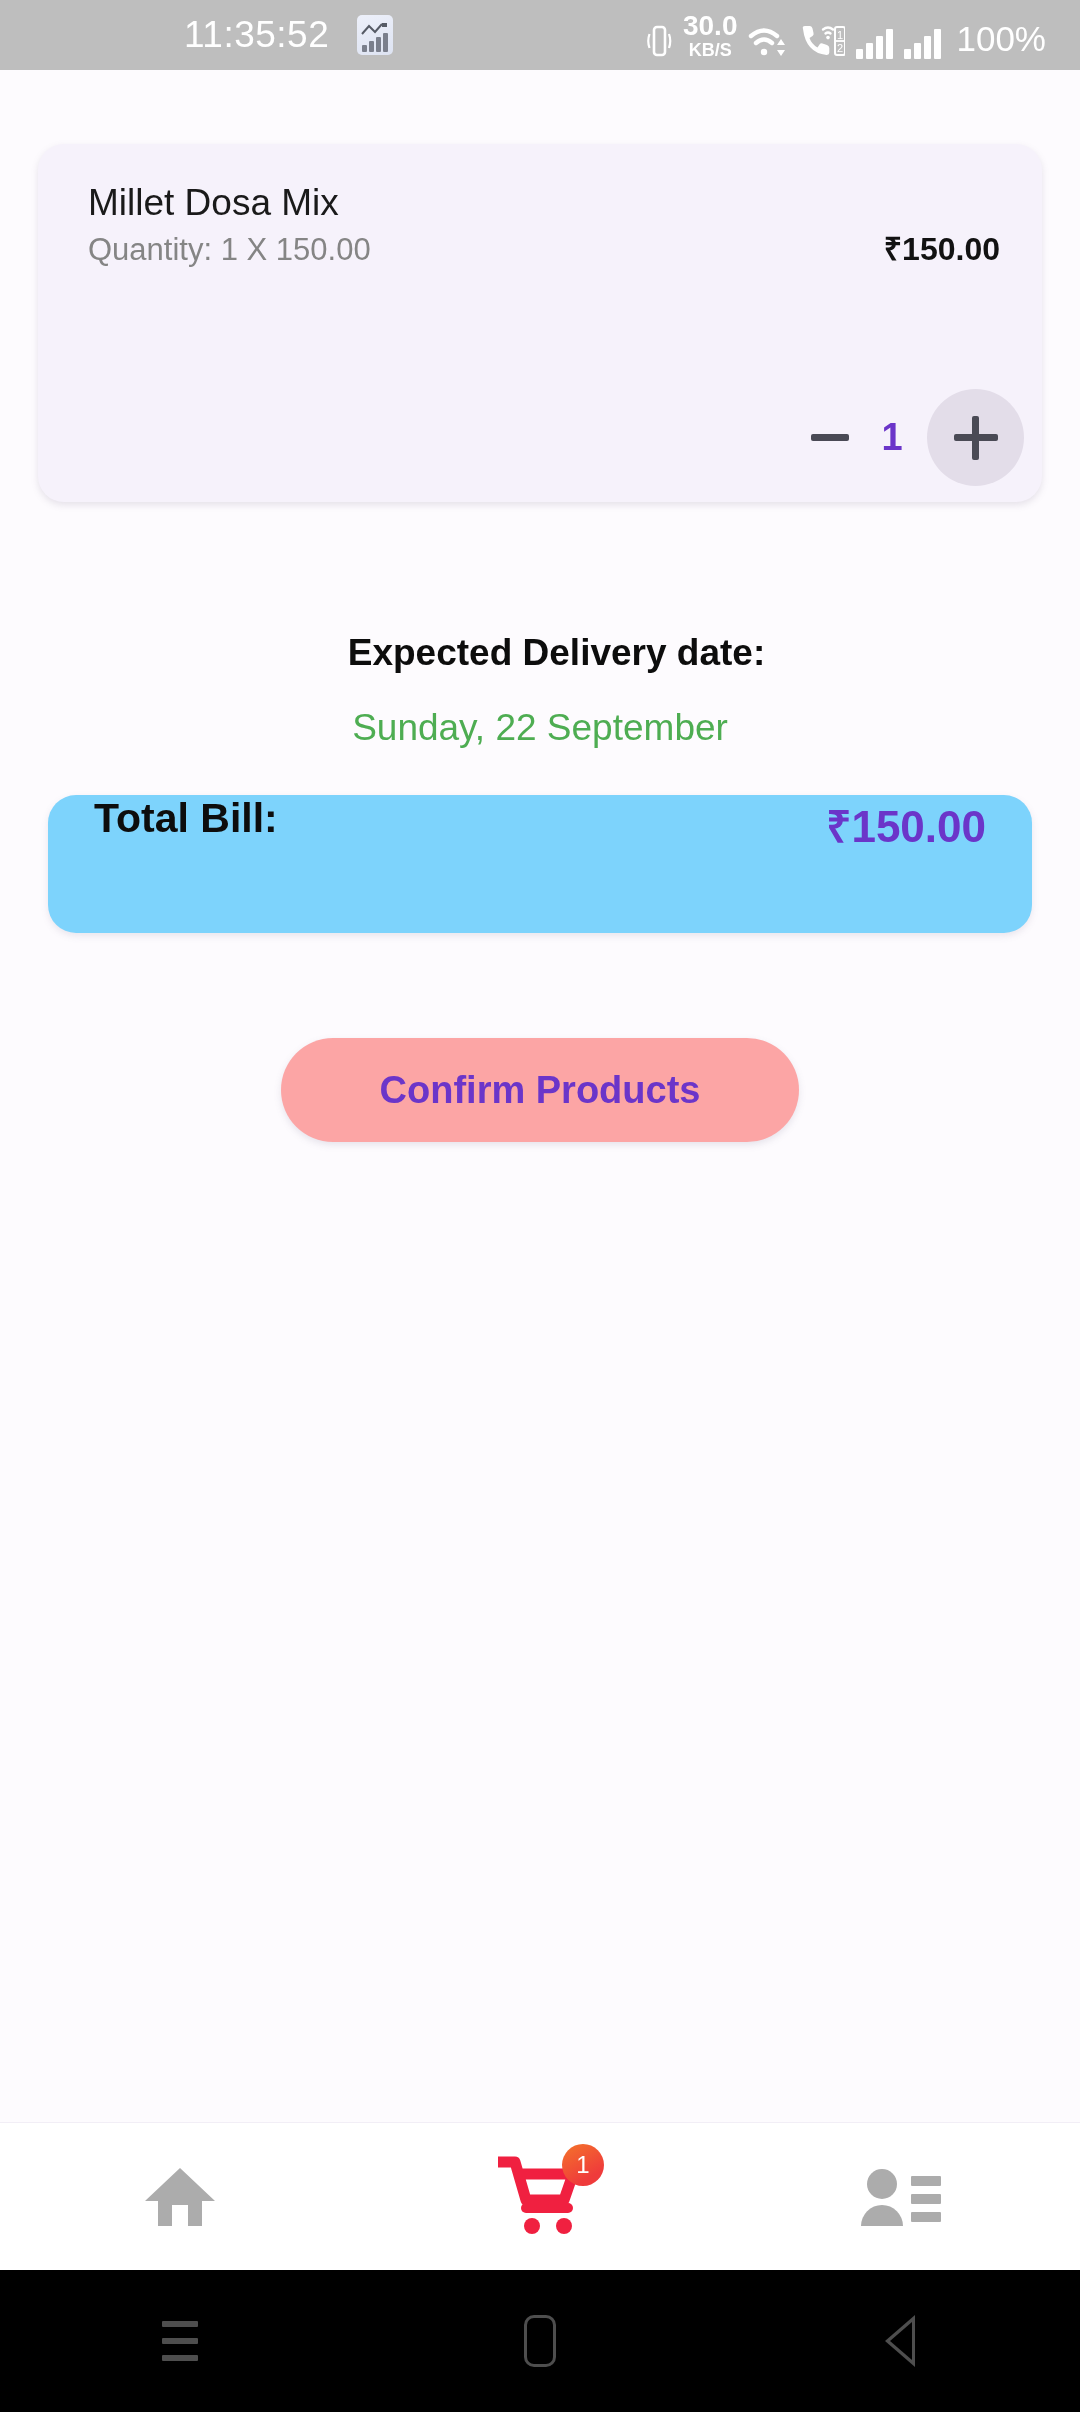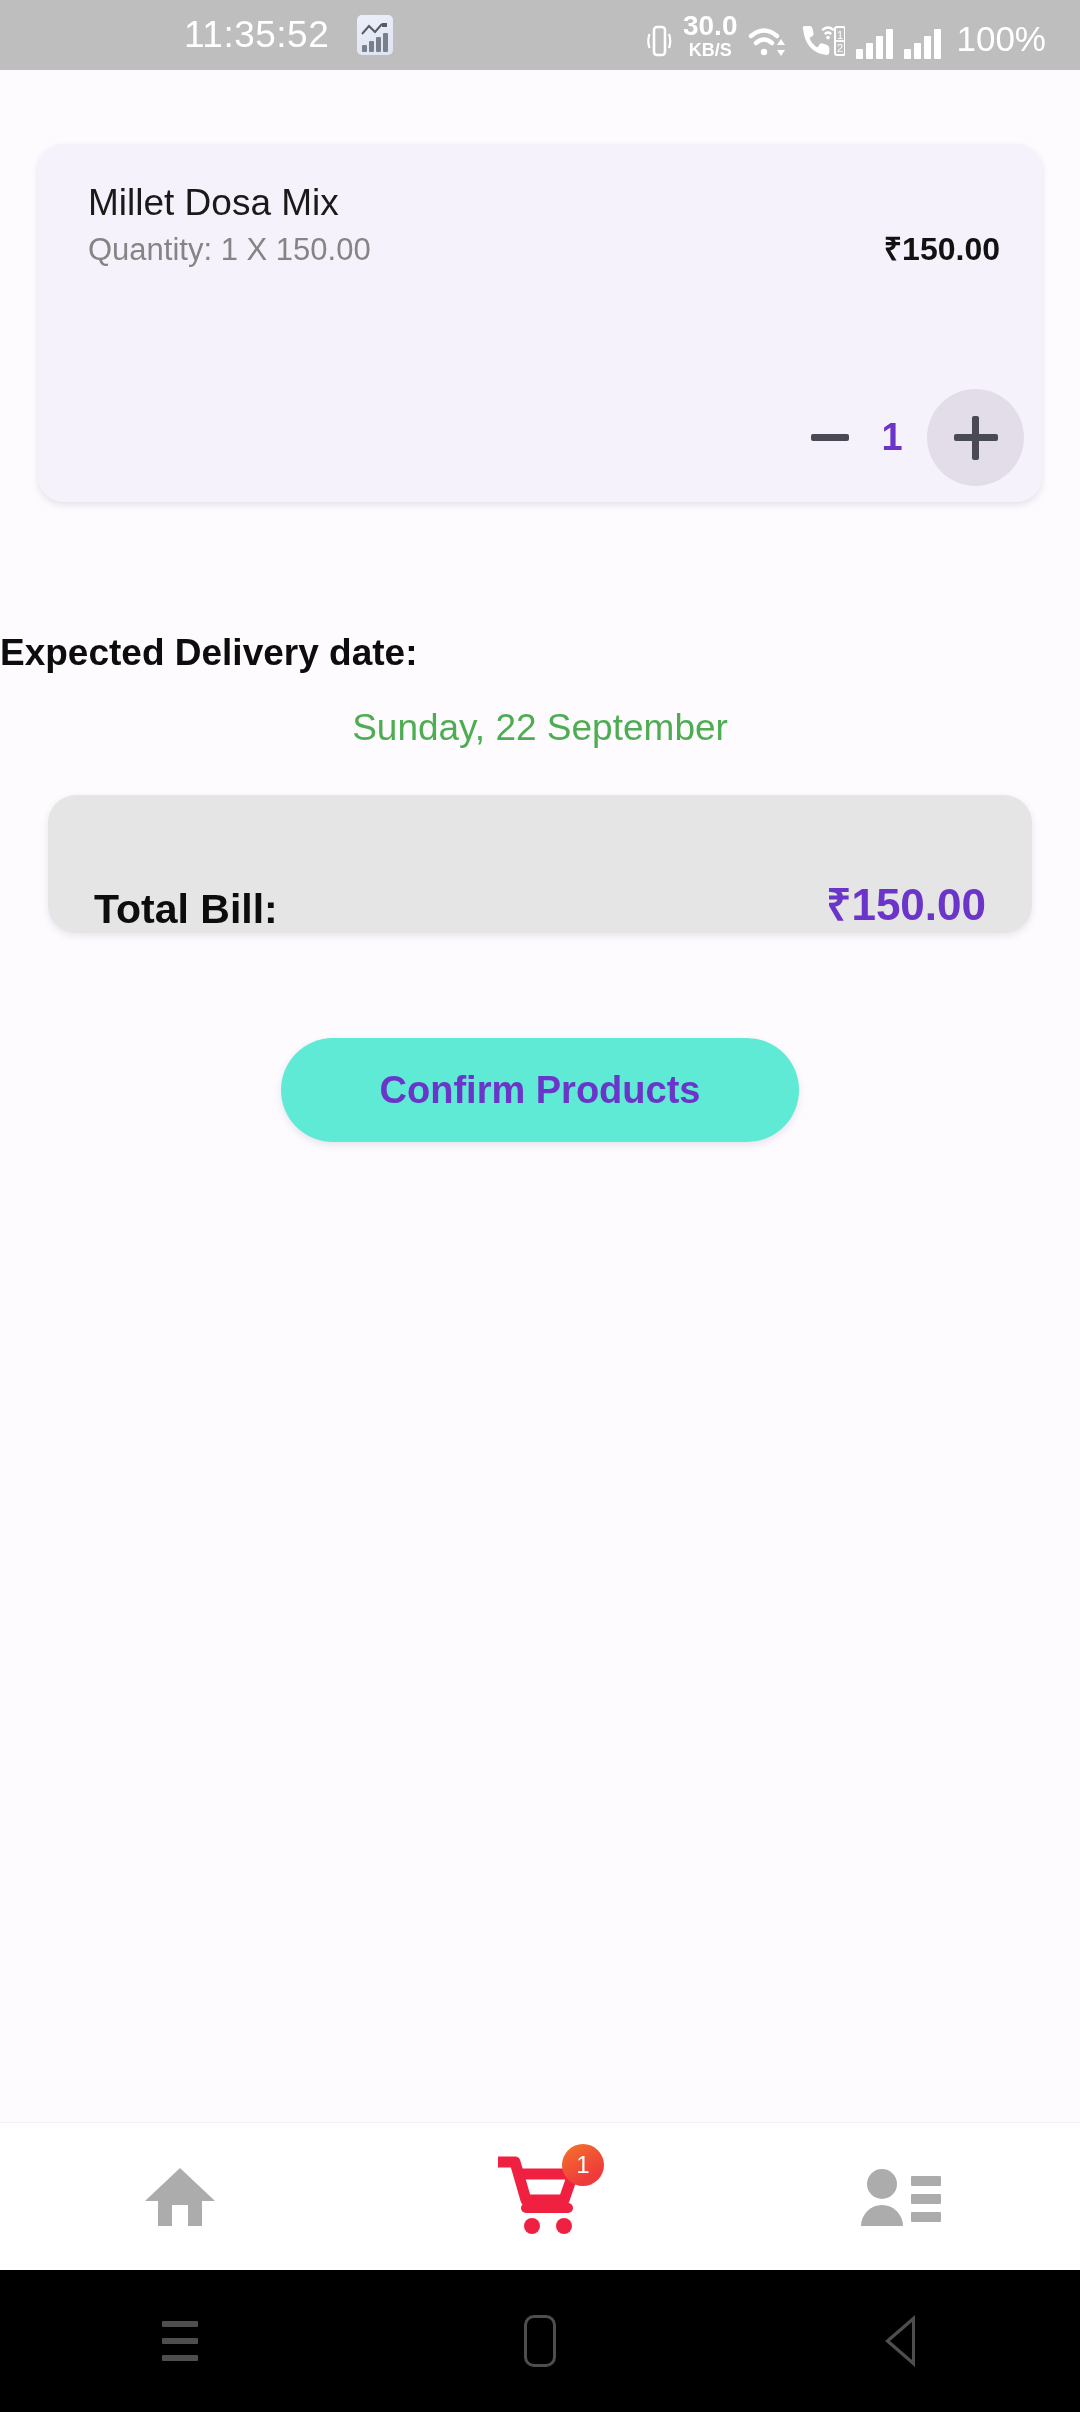--- a/index.html
+++ b/index.html
@@ -235,46 +235,47 @@
   }
   .step-plus .wrap { position: relative; width: 44px; height: 44px; }
   .step-plus .ph { left: 0; top: 18.5px; width: 44px; height: 7px; }
   .step-plus .pv { top: 0; left: 18.5px; height: 44px; width: 7px; }
 
   
   .delivery-title {
     position: absolute;
     top: 562px;
     width: 100%;
-    text-align: left;
+    text-align: center;
     font-size: 37px;
     font-weight: bold;
     color: #0D0D0D;
+    padding-left: 33px;
   }
   .delivery-date {
     position: absolute;
     top: 637px;
     width: 100%;
     text-align: center;
     font-size: 37px;
     color: #4EAD52;
   }
 
   
   .total-card {
     position: absolute;
     left: 48px;
     top: 725px;
     width: 984px;
     height: 138px;
-    background: #e5e5e5;
+    background: #7dd3fc;
     border-radius: 28px;
     box-shadow: 0 3px 7px rgba(120,110,140,0.15);
     display: flex;
-    align-items: flex-end;
+    align-items: flex-start;
     justify-content: space-between;
     padding: 0 46px;
   }
   .total-label {
     font-size: 41px;
     font-weight: bold;
     color: #0D0D0D;
   }
   .total-value {
     font-size: 44px;
@@ -283,21 +284,21 @@
   }
 
   
   .confirm-btn {
     position: absolute;
     left: 281px;
     top: 968px;
     width: 518px;
     height: 104px;
     border-radius: 52px;
-    background: #5eead4;
+    background: #fca5a5;
     border: none;
     font-family: "Liberation Sans", sans-serif;
     font-size: 38px;
     font-weight: bold;
     color: #6B35C9;
     box-shadow: 0 3px 7px rgba(120,110,140,0.17);
   }
 
   
   .bottom-nav {

